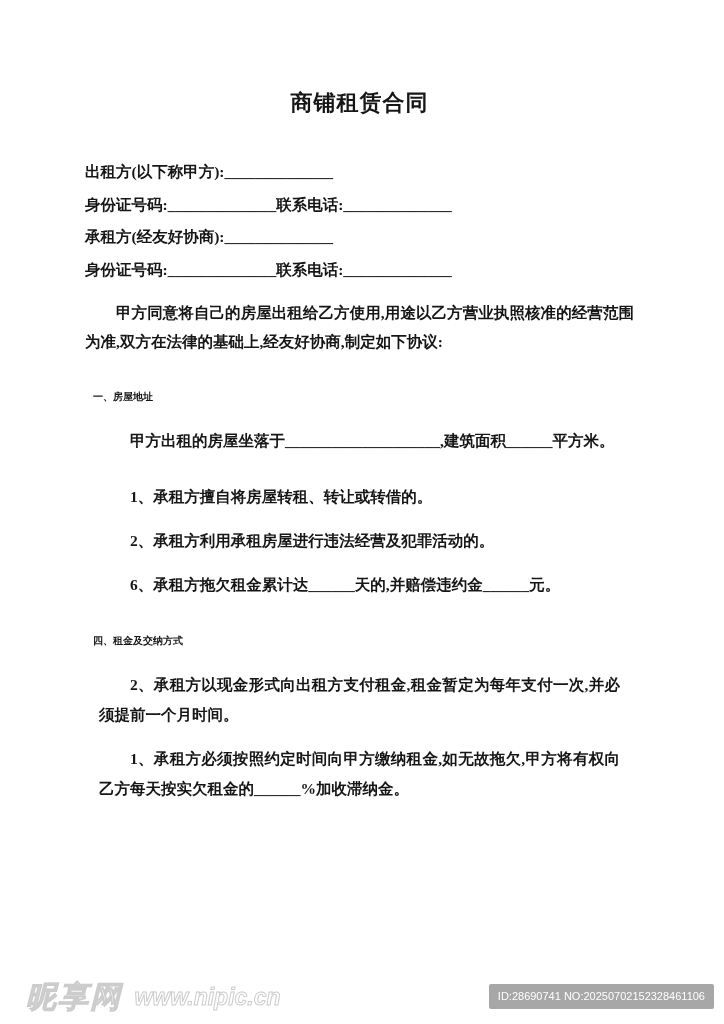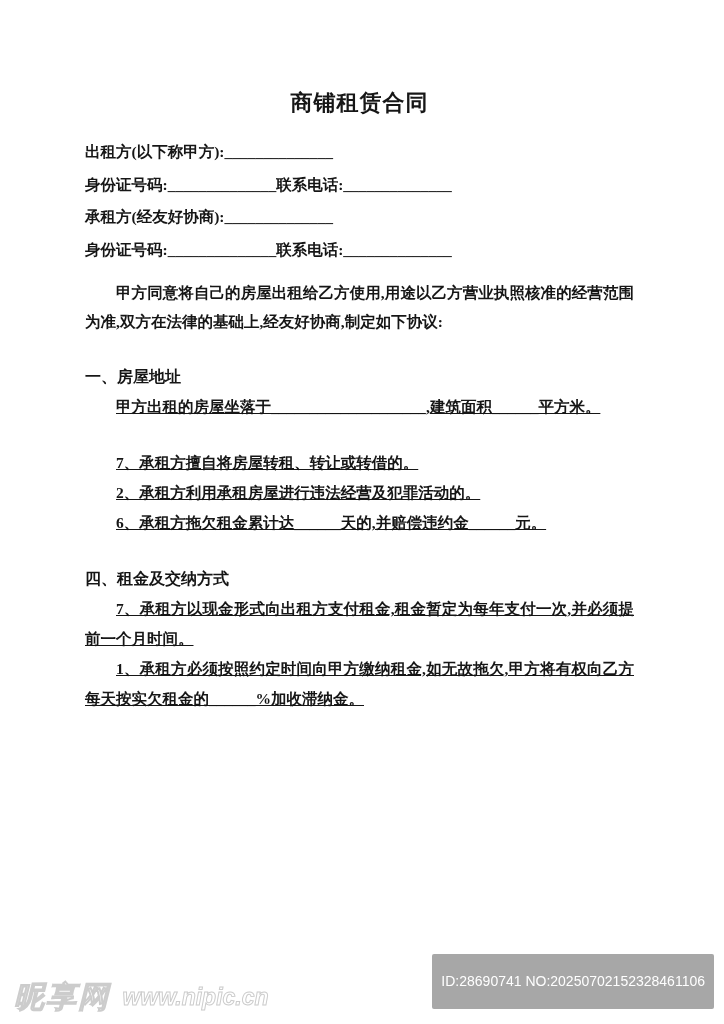--- a/index.html
+++ b/index.html
@@ -25,51 +25,50 @@
     font-size: 15.5px;
   }
   .doc-title {
     margin: 88px 0 0 0;
     text-align: center;
     font-size: 22px;
     font-weight: bold;
     letter-spacing: 1px;
   }
   .parties {
-    margin-top: 18px;
+    margin-top: 38px;
   }
   .party-line {
     line-height: 32.5px;
     white-space: nowrap;
   }
   .intro {
     margin: 12px 0 4px 0;
     line-height: 29px;
     text-indent: 2em;
     text-align: justify;
   }
   .section {
     margin-top: 26px;
   }
   .section-heading {
-    margin: 0;
-    font-size: 16px;
+    margin: 8px;
+    font-size: 10px;
     font-weight: bold;
     line-height: 30px;
   }
   .section p {
-    margin: 0;
+    margin: 14px;
     line-height: 30px;
     text-indent: 2em;
     text-align: justify;
-    text-decoration: underline;
   }
   .nipic-logo {
     position: absolute;
-    left: 14px;
+    left: 26px;
     bottom: 6px;
     font-family: "Liberation Sans", "DejaVu Sans", sans-serif;
     font-style: italic;
     font-weight: bold;
     color: rgba(255,255,255,0.05);
     -webkit-text-stroke: 1px #cccccc;
     white-space: nowrap;
     user-select: none;
   }
   .nipic-logo .site-name {
@@ -83,23 +82,23 @@
     vertical-align: middle;
   }
   .id-badge {
     position: absolute;
     right: 2px;
     bottom: 15px;
     background: #a7a7a7;
     color: #ffffff;
     font-family: "Liberation Sans", "DejaVu Sans", sans-serif;
     font-weight: normal;
-    font-size: 14px;
+    font-size: 11px;
     line-height: 23px;
-    padding: 16px 9px;
+    padding: 1px 9px;
     border-radius: 2px;
     white-space: nowrap;
   }
 </style>
 </head>
 <body>
 
 <div class="page">
   <div class="content">
 
@@ -114,28 +113,28 @@
 
     <p class="intro">甲方同意将自己的房屋出租给乙方使用,用途以乙方营业执照核准的经营范围为准,双方在法律的基础上,经友好协商,制定如下协议:</p>
 
     <div class="section">
       <h2 class="section-heading">一、房屋地址</h2>
       <p>甲方出租的房屋坐落于____________________,建筑面积______平方米。</p>
     </div>
 
 
     <div class="section">
-      <p>7、承租方擅自将房屋转租、转让或转借的。</p>
+      <p>1、承租方擅自将房屋转租、转让或转借的。</p>
       <p>2、承租方利用承租房屋进行违法经营及犯罪活动的。</p>
       <p>6、承租方拖欠租金累计达______天的,并赔偿违约金______元。</p>
     </div>
 
     <div class="section">
       <h2 class="section-heading">四、租金及交纳方式</h2>
-      <p>7、承租方以现金形式向出租方支付租金,租金暂定为每年支付一次,并必须提前一个月时间。</p>
+      <p>2、承租方以现金形式向出租方支付租金,租金暂定为每年支付一次,并必须提前一个月时间。</p>
       <p>1、承租方必须按照约定时间向甲方缴纳租金,如无故拖欠,甲方将有权向乙方每天按实欠租金的______%加收滞纳金。</p>
     </div>
 
   </div>
 
   <div class="nipic-logo">
     <span class="site-name">昵享网</span>
     <span class="site-url">www.nipic.cn</span>
   </div>
 

